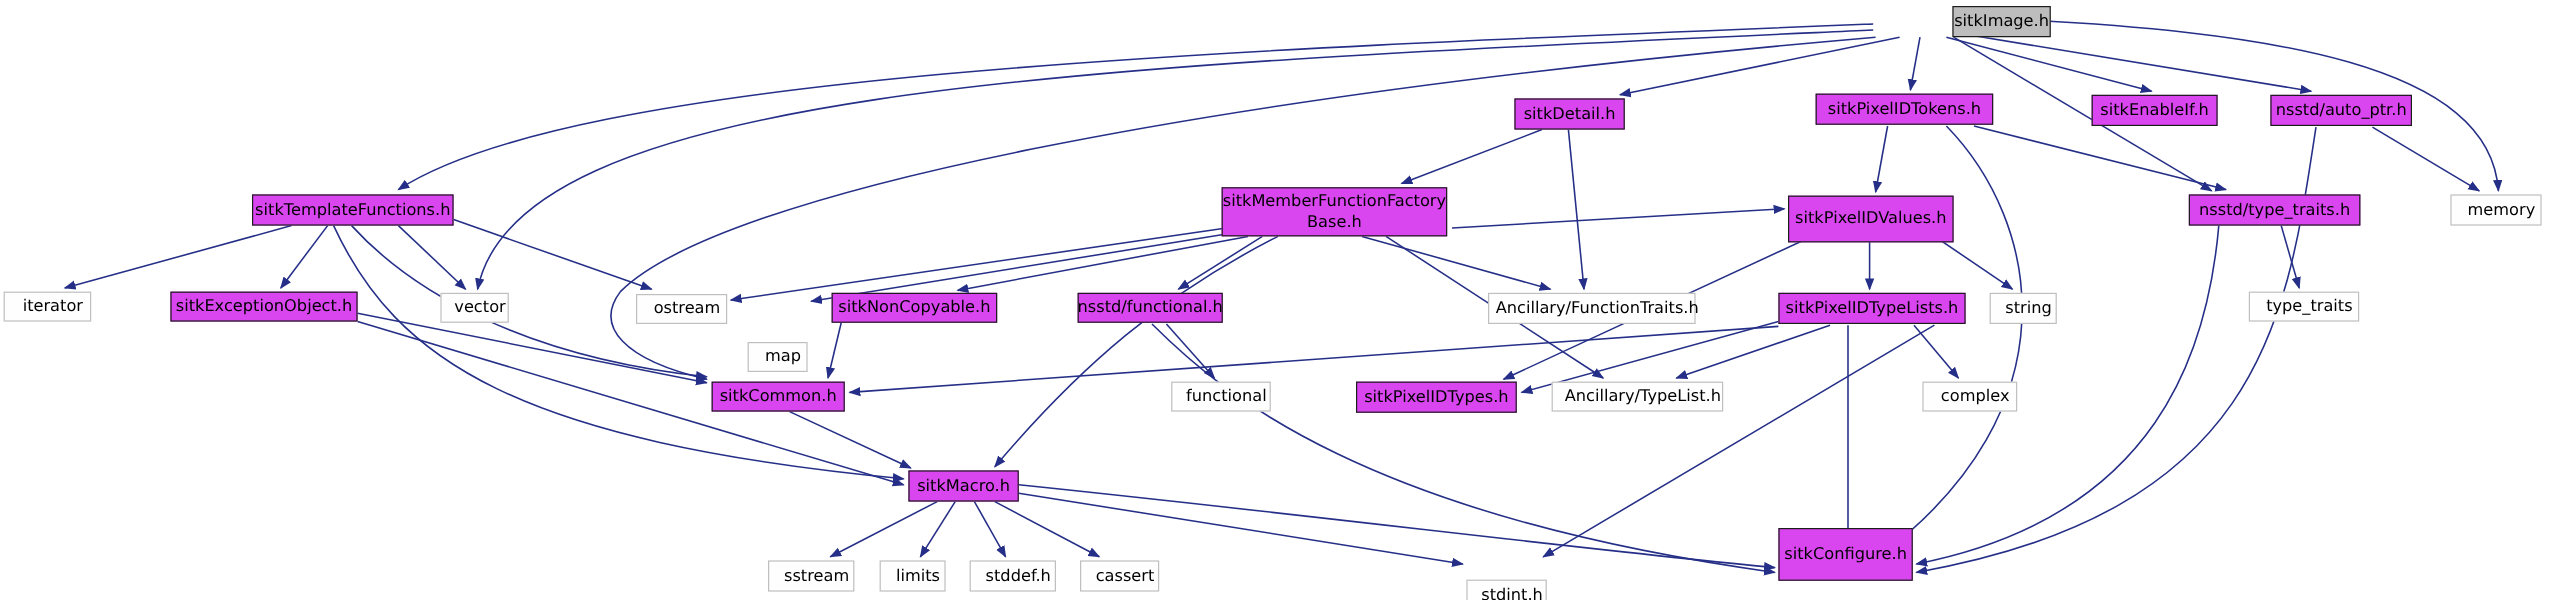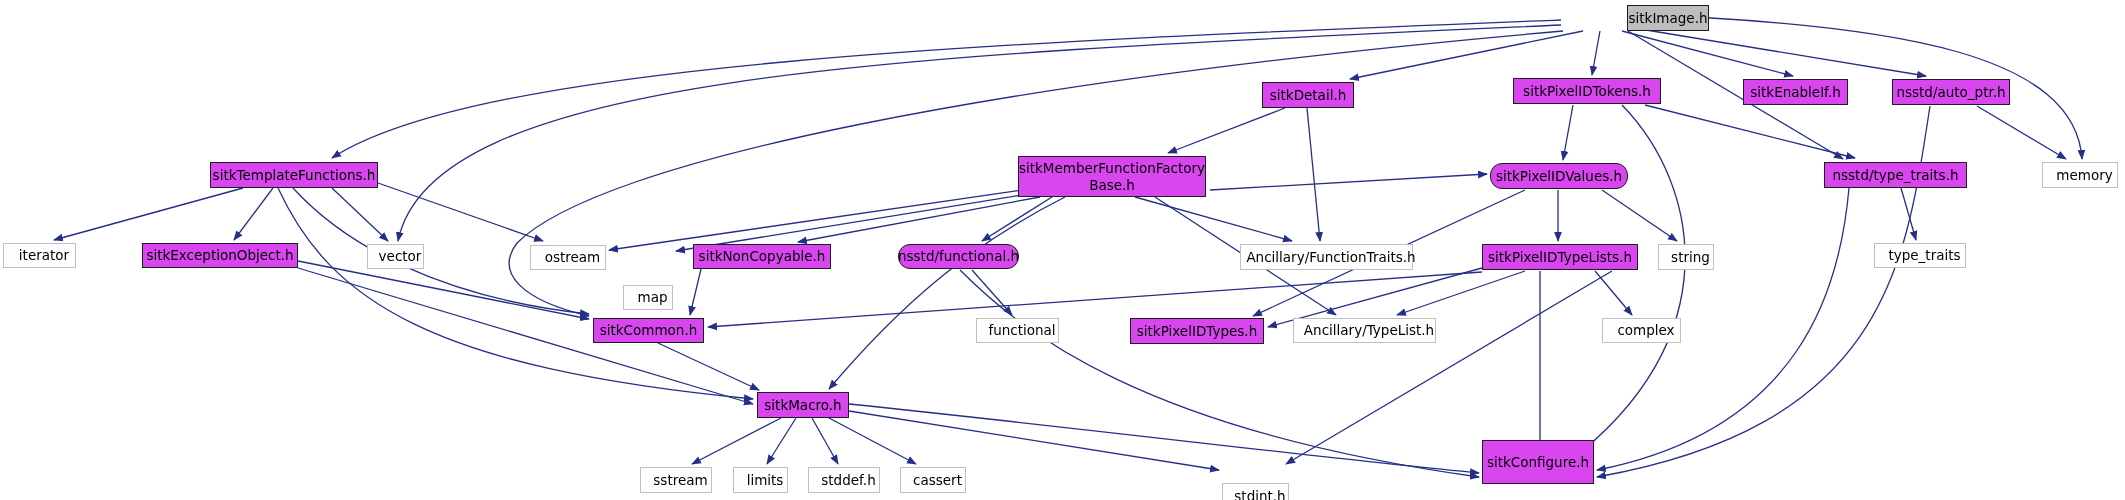--- a/index.html
+++ b/index.html
@@ -94,30 +94,30 @@
   </svg>
   <div id="nodes">
       <div class="node main" style="left: 1627px; top: 5px; width: 82px; height: 26px;"><span>sitkImage.h</span></div>
       <div class="node doc" style="left: 210px; top: 162px; width: 168px; height: 26px;"><span>sitkTemplateFunctions.h</span></div>
       <div class="node doc" style="left: 1262px; top: 82px; width: 92px; height: 26px;"><span>sitkDetail.h</span></div>
       <div class="node doc" style="left: 1006px; top: 156px; width: 188px; height: 41px; margin-left: 12px;"><span>sitkMemberFunctionFactory
 Base.h</span></div>
       <div class="node doc" style="left: 1513px; top: 78px; width: 148px; height: 26px;"><span>sitkPixelIDTokens.h</span></div>
       <div class="node doc" style="left: 1743px; top: 79px; width: 105px; height: 26px;"><span>sitkEnableIf.h</span></div>
       <div class="node doc" style="left: 1892px; top: 79px; width: 118px; height: 26px;"><span>nsstd/auto_ptr.h</span></div>
-      <div class="node doc" style="left: 1490px; top: 163px; width: 138px; height: 26px; border-radius: 12px;"><span>sitkPixelIDValues.h</span></div>
+      <div class="node doc" style="left: 1490px; top: 163px; width: 138px; height: 39px;"><span>sitkPixelIDValues.h</span></div>
       <div class="node doc" style="left: 1824px; top: 162px; width: 143px; height: 26px;"><span>nsstd/type_traits.h</span></div>
       <div class="node leaf" style="left: 2042px; top: 162px; width: 76px; height: 26px;"><span>memory</span></div>
       <div class="node leaf" style="left: 3px; top: 243px; width: 73px; height: 25px;"><span>iterator</span></div>
       <div class="node doc" style="left: 142px; top: 243px; width: 156px; height: 25px;"><span>sitkExceptionObject.h</span></div>
       <div class="node leaf" style="left: 367px; top: 244px; width: 57px; height: 25px;"><span>vector</span></div>
       <div class="node leaf" style="left: 530px; top: 245px; width: 76px; height: 25px;"><span>ostream</span></div>
       <div class="node leaf" style="left: 623px; top: 245px; width: 50px; height: 25px; margin-top: 40px;"><span>map</span></div>
       <div class="node doc" style="left: 693px; top: 244px; width: 138px; height: 25px;"><span>sitkNonCopyable.h</span></div>
-      <div class="node doc" style="left: 898px; top: 244px; width: 121px; height: 25px; border-radius: 12px;"><span>nsstd/functional.h</span></div>
+      <div class="node doc" style="left: 898px; top: 244px; width: 121px; height: 25px;"><span>nsstd/functional.h</span></div>
       <div class="node leaf" style="left: 1240px; top: 244px; width: 173px; height: 26px;"><span>Ancillary/FunctionTraits.h</span></div>
       <div class="node doc" style="left: 1482px; top: 244px; width: 156px; height: 26px;"><span>sitkPixelIDTypeLists.h</span></div>
       <div class="node leaf" style="left: 1658px; top: 244px; width: 56px; height: 26px;"><span>string</span></div>
       <div class="node leaf" style="left: 1874px; top: 243px; width: 92px; height: 25px;"><span>type_traits</span></div>
       <div class="node doc" style="left: 593px; top: 318px; width: 111px; height: 25px;"><span>sitkCommon.h</span></div>
       <div class="node leaf" style="left: 976px; top: 318px; width: 83px; height: 25px;"><span>functional</span></div>
       <div class="node doc" style="left: 1130px; top: 318px; width: 134px; height: 26px;"><span>sitkPixelIDTypes.h</span></div>
       <div class="node leaf" style="left: 1293px; top: 318px; width: 143px; height: 25px;"><span>Ancillary/TypeList.h</span></div>
       <div class="node leaf" style="left: 1602px; top: 318px; width: 79px; height: 25px;"><span>complex</span></div>
       <div class="node doc" style="left: 757px; top: 392px; width: 92px; height: 26px;"><span>sitkMacro.h</span></div>

